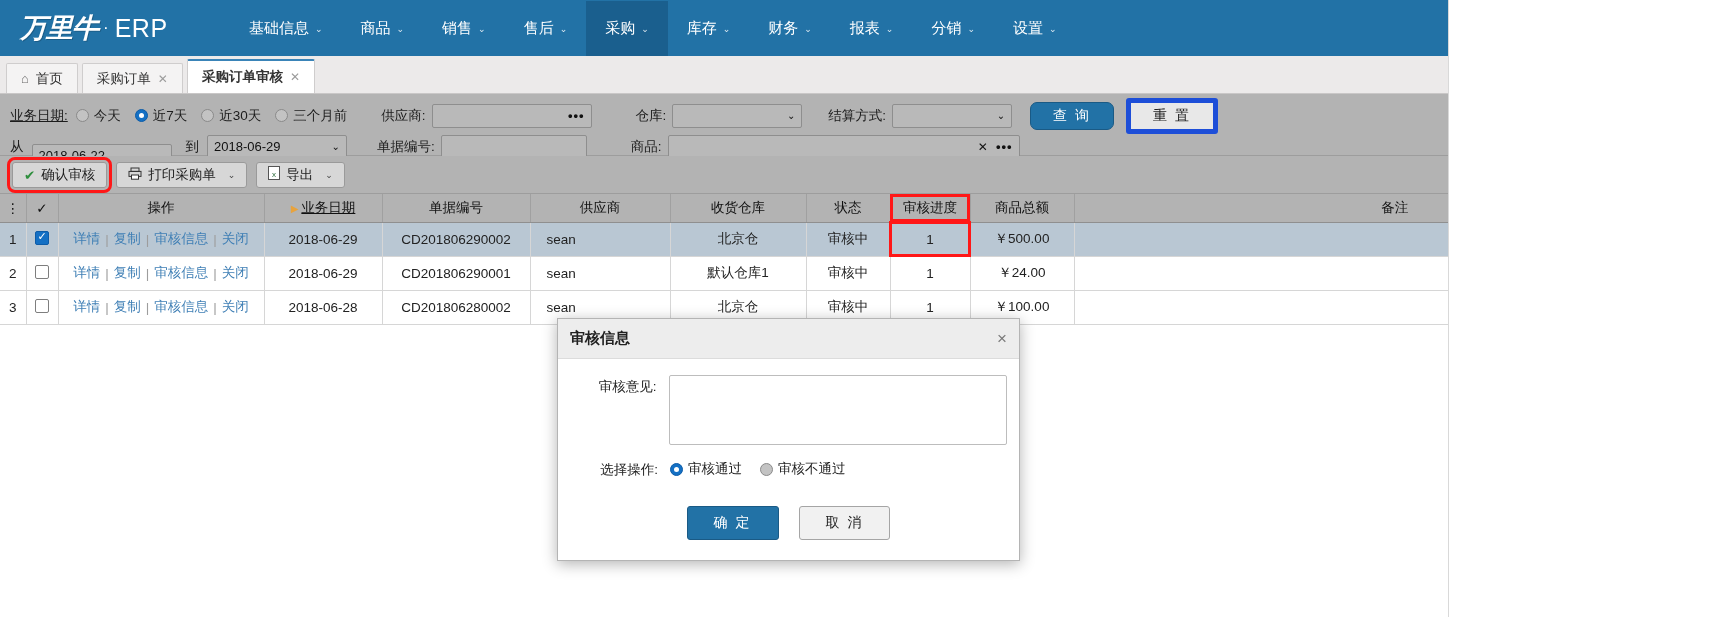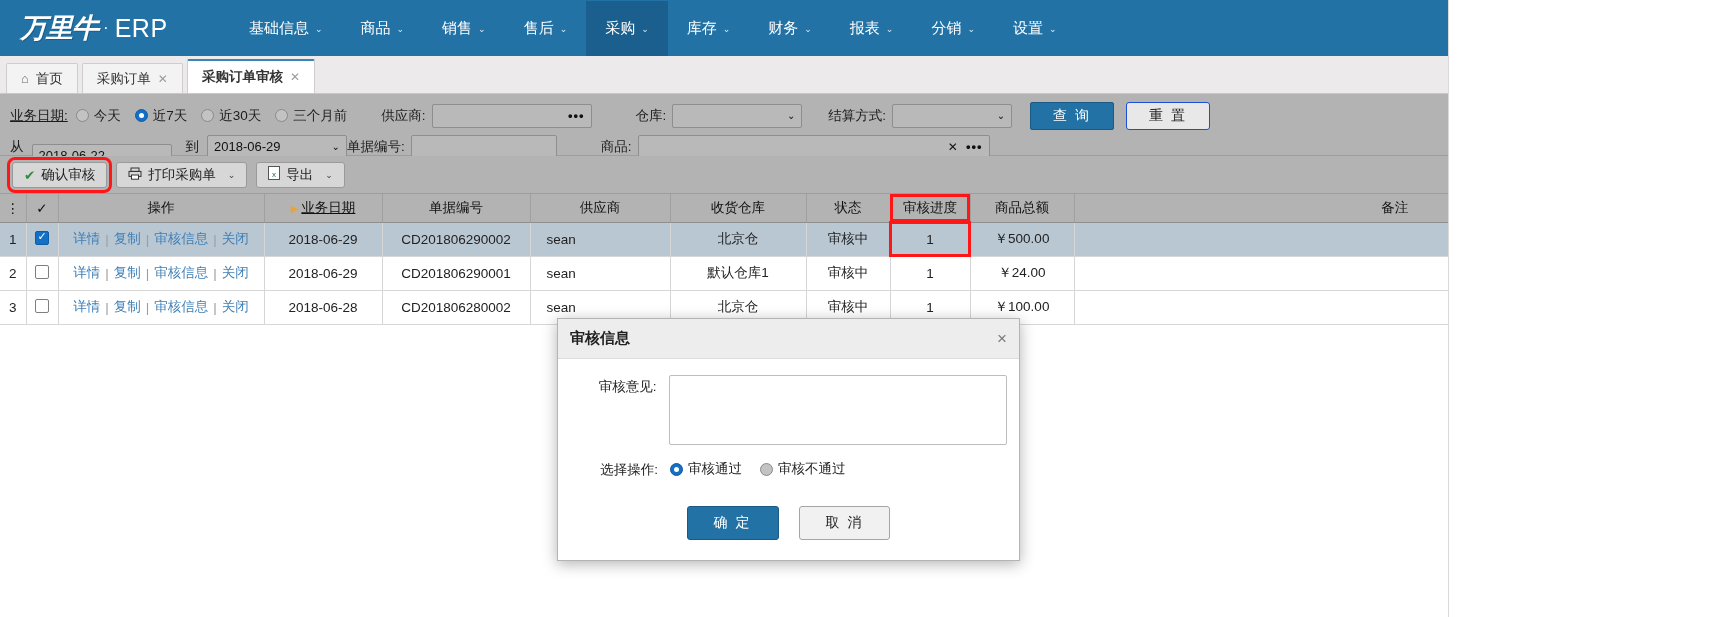--- a/index.html
+++ b/index.html
@@ -74,27 +74,27 @@
     position:relative;
   }
   .fld .dots{ margin-left:auto; letter-spacing:1px; font-weight:bold; font-size:13px;}
   .fld .clr{ margin-left:auto; font-weight:bold; font-size:12px; }
   .sel{
     height:24px; background:#b9b9b9; border:1px solid #8e8e8e; border-radius:2px;
     display:flex; align-items:center; padding:0 6px; font-size:13px; color:#111;
   }
   .sel .cv{ margin-left:auto; font-size:10px; }
   .btn-primary{
-    background:#2272a6; color:#fff; border:1px solid #1a5a85; border-radius:2px;
+    background:#2272a6; color:#fff; border:1px solid #1a5a85; border-radius:7px;
     height:28px; padding:0 22px; display:flex; align-items:center;
     justify-content:center; font-size:14px; cursor:pointer; letter-spacing:2px;
   }
   .btn-plain{
-    background:#e8e8e8; color:#222; border:1px solid #1d4ed8; border-radius:3px;
-    height:28px; padding:0 22px; display:flex; align-items:center;
+    background:#e8e8e8; color:#222; border:5px solid #1d4ed8; border-radius:3px;
+    height:36px; padding:0 22px; display:flex; align-items:center;
     justify-content:center; font-size:14px; cursor:pointer; letter-spacing:2px;
   }
   
   .toolbar{
     background:#b3b3b3; height:38px; display:flex; align-items:center;
     padding-left:12px; border-bottom:1px solid #9d9d9d; position:relative;
   }
   .tbtn{
     height:26px; background:#d7d7d7; border:1px solid #9a9a9a; border-radius:3px;
     display:flex; align-items:center; gap:6px; padding:0 11px; font-size:13.5px;
@@ -304,21 +304,21 @@
     <div class="sel" style="width:140px; margin-left:8px;margin-top:18px;">
       <span>2018-06-22</span>
       <span class="cv">⌄</span>
     </div>
     <span class="lbl" style="margin-left:14px;">到</span>
     <div class="sel" style="width:140px; margin-left:8px;">
       <span>2018-06-29</span>
       <span class="cv">⌄</span>
     </div>
 
-    <span class="lbl" style="">单据编号:</span>
+    <span class="lbl" style="margin-left:30px;">单据编号:</span>
     <div class="fld" style="width:146px; margin-left:6px;">
       <span></span>
     </div>
 
     <span class="lbl" style="margin-left:44px;">商品:</span>
     <div class="fld" style="width:352px; margin-left:6px;">
       <span></span>
       <span class="clr">✕</span>
       <span class="dots" style="margin-left:8px;">•••</span>
     </div>

